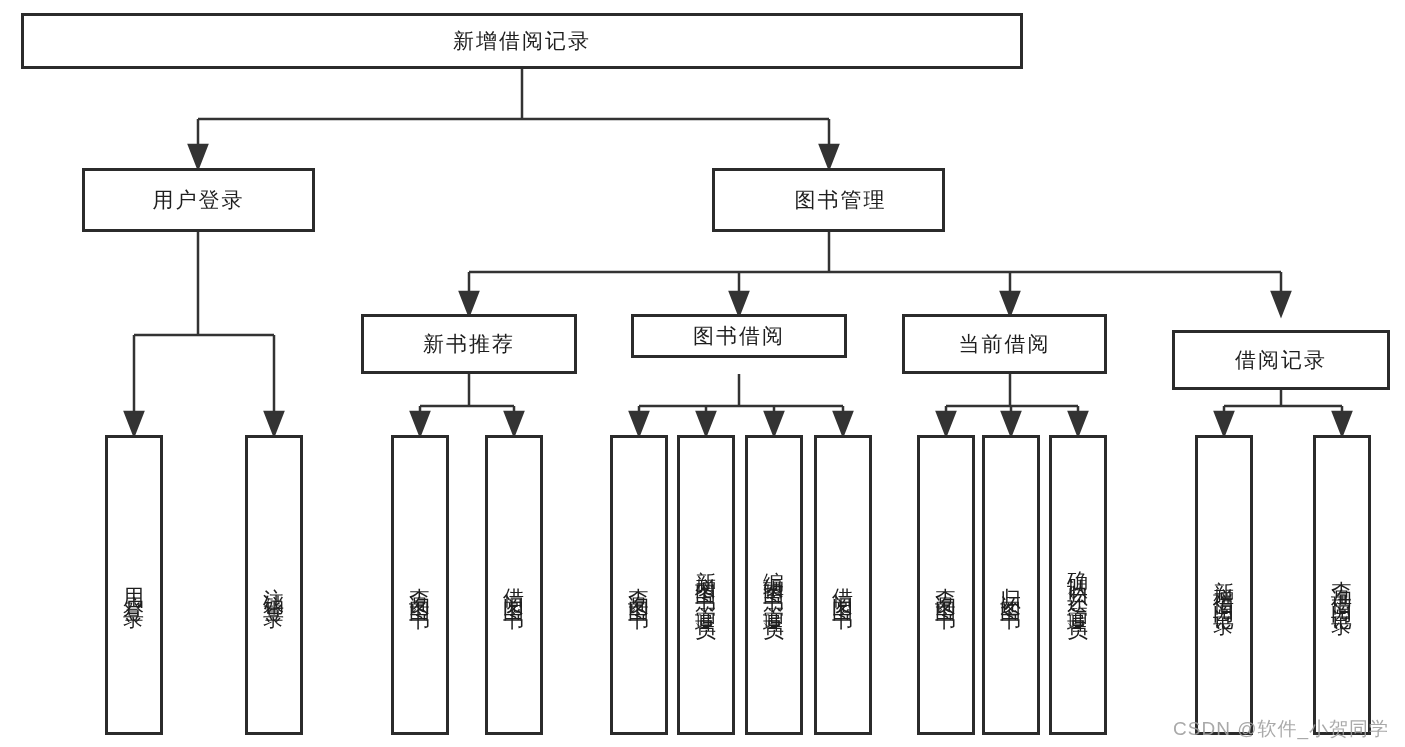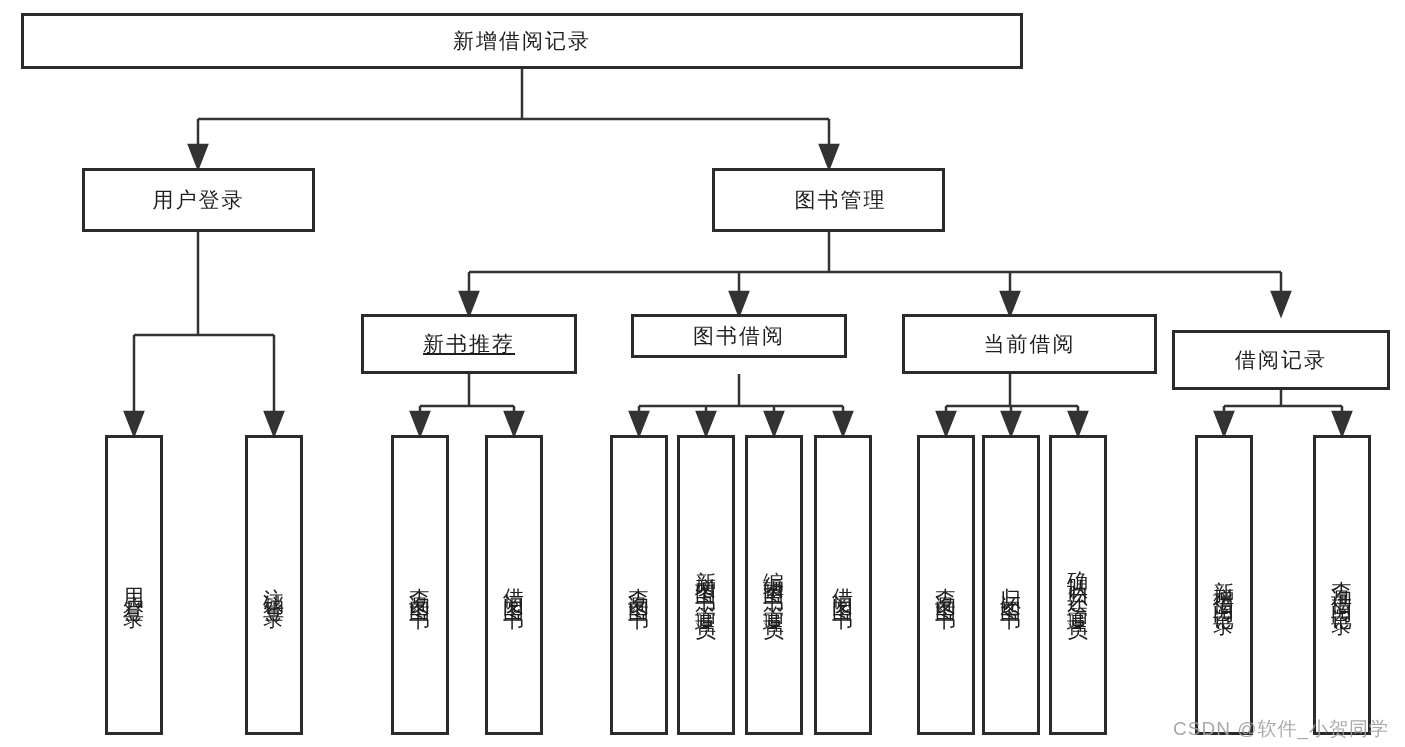--- a/index.html
+++ b/index.html
@@ -129,23 +129,23 @@
       <path d="M1342,406 L1342,414"></path>
       <polygon points="1333,412 1351,412 1342,435"></polygon>
     </g>
   </svg>
 
   <div class="node" style="left:21px; top:13px; width:1002px; height:56px;">新增借阅记录</div>
 
   <div class="node" style="left:82px; top:168px; width:233px; height:64px;">用户登录</div>
   <div class="node" style="left:712px; top:168px; width:233px; height:64px;padding-left:24px;">图书管理</div>
 
-  <div class="node" style="left:361px; top:314px; width:216px; height:60px;text-decoration:underline;">新书推荐</div>
+  <div class="node" style="left:361px; top:314px; width:216px; height:60px;">新书推荐</div>
   <div class="node" style="left:631px; top:314px; width:216px; height:44px;">图书借阅</div>
-  <div class="node" style="left:902px; top:314px; width:255px; height:60px;">当前借阅</div>
+  <div class="node" style="left:902px; top:314px; width:205px; height:60px;">当前借阅</div>
   <div class="node" style="left:1172px; top:314px; width:218px; height:60px;margin-top:16px;">借阅记录</div>
 
   <div class="node vnode" style="left:105px; top:435px; width:58px; height:300px;">用户登录</div>
   <div class="node vnode" style="left:245px; top:435px; width:58px; height:300px;">注销登录</div>
 
   <div class="node vnode" style="left:391px; top:435px; width:58px; height:300px;">查询图书</div>
   <div class="node vnode" style="left:485px; top:435px; width:58px; height:300px;">借阅图书</div>
 
   <div class="node vnode" style="left:610px; top:435px; width:58px; height:300px;">查询图书</div>
   <div class="node vnode" style="left:677px; top:435px; width:58px; height:300px;">新增图书（管理员）</div>

